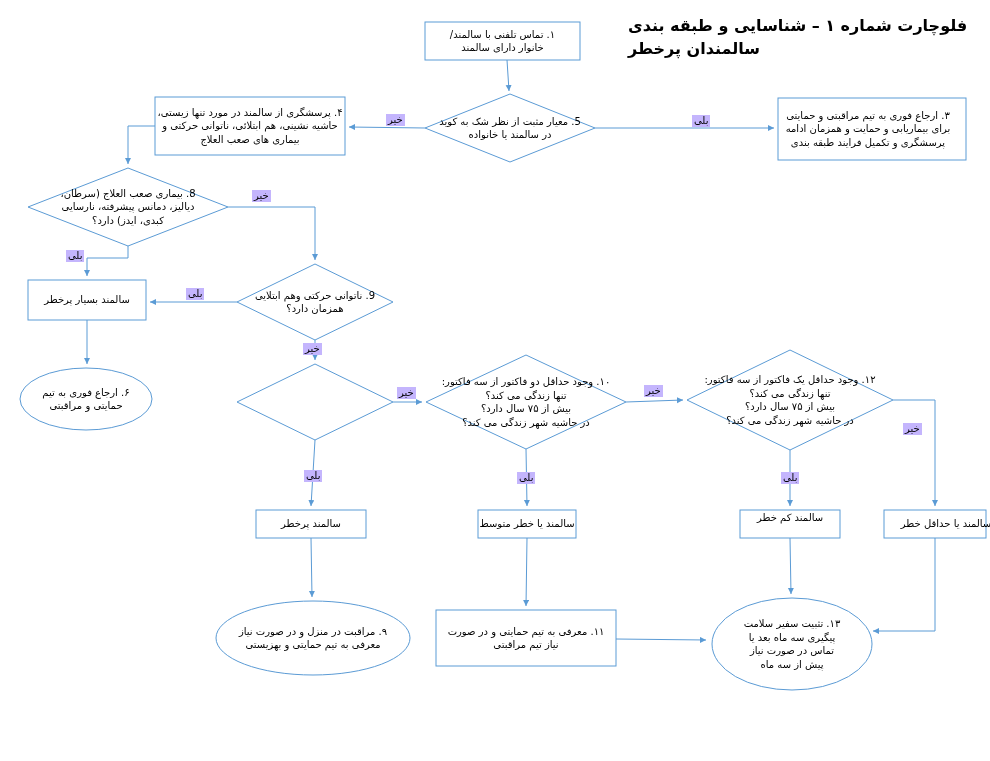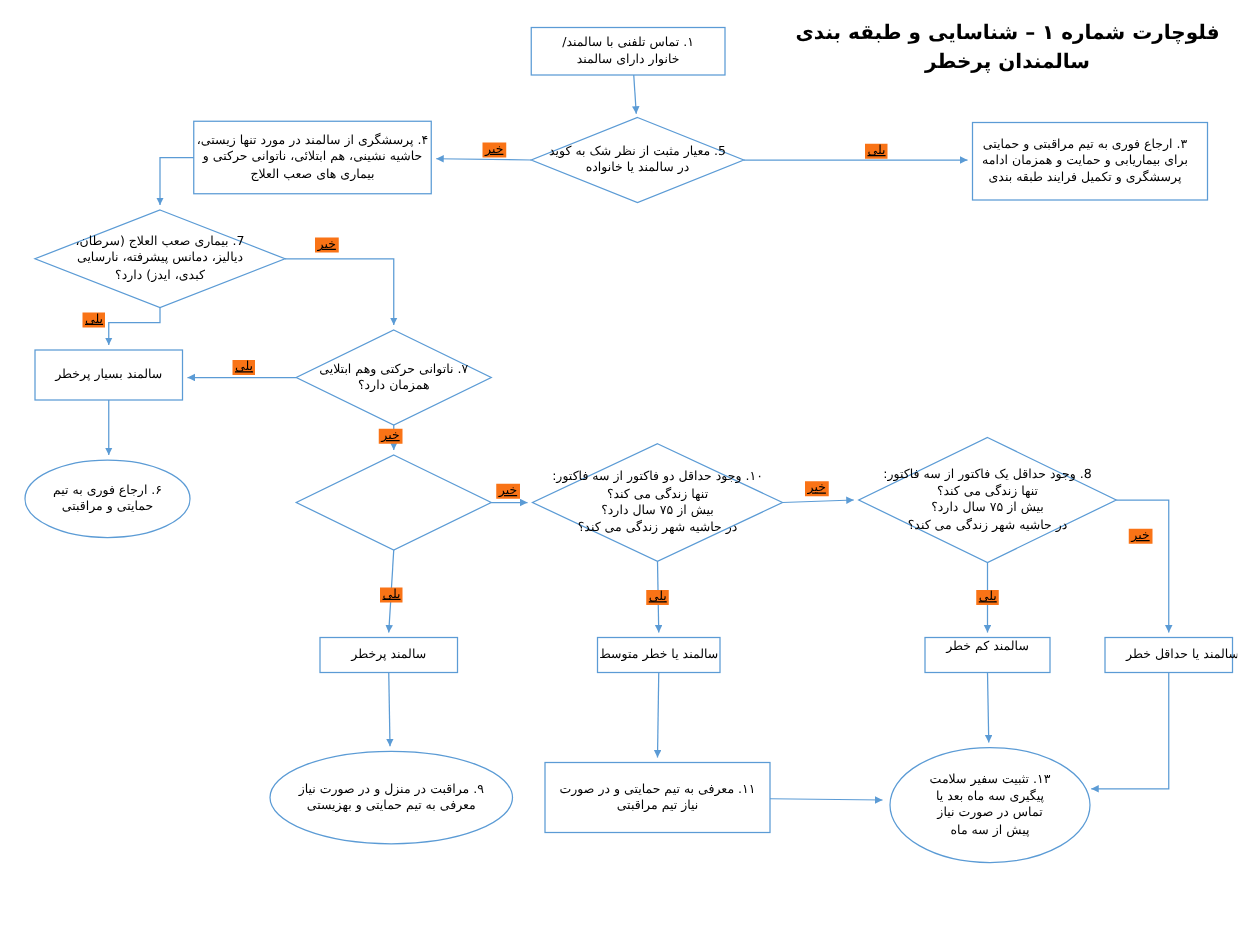--- a/index.html
+++ b/index.html
@@ -7,26 +7,26 @@
   body { font-family:"DejaVu Sans", sans-serif; }
   .canvas { position:relative; width:990px; height:761px; background:#ffffff; overflow:hidden; }
   .layer { position:absolute; left:0; top:0; }
   .txt {
     position:absolute; display:flex; align-items:center; justify-content:center;
     text-align:center; direction:rtl; white-space:pre-line;
     font-size:10px; line-height:13.5px; color:#000;
   }
   .title {
     position:absolute; left:628px; top:14px; width:356px;
-    text-align:center; direction:rtl; white-space:pre-line;
+    text-align:left; direction:rtl; white-space:pre-line;
     font-weight:bold; font-size:16px; line-height:23px; color:#000;
   }
   .elbl {
     position:absolute; font-size:10px; line-height:12px; color:#000;
-    background:#f97316; padding:0 2px; direction:rtl;text-decoration:underline;
+    background:#c4b5fd; padding:0 2px; direction:rtl;
   }
 </style>
 </head>
 <body>
 
 <div class="canvas">
 
   <svg class="layer" width="990" height="761" viewBox="0 0 990 761">
     <defs>
       <marker id="arr" markerUnits="userSpaceOnUse" markerWidth="8" markerHeight="8" refX="6" refY="3" orient="auto">
@@ -85,39 +85,39 @@
   <div class="txt" style="left:425px;top:22px;width:155px;height:38px">۱. تماس تلفنی با سالمند/
 خانوار دارای سالمند</div>
   <div class="txt" style="left:425px;top:94px;width:170px;height:68px">5. معیار مثبت از نظر شک به کوید
 در سالمند یا خانواده</div>
   <div class="txt" style="left:778px;top:98px;width:180px;height:62px">۳. ارجاع فوری به تیم مراقبتی و حمایتی
 برای بیماریابی و حمایت و همزمان ادامه
 پرسشگری و تکمیل فرایند طبقه بندی</div>
   <div class="txt" style="left:155px;top:97px;width:190px;height:58px">۴. پرسشگری از سالمند در مورد تنها زیستی،
 حاشیه نشینی، هم ابتلائی، ناتوانی حرکتی و
 بیماری های صعب العلاج</div>
-  <div class="txt" style="left:28px;top:168px;width:200px;height:78px">7. بیماری صعب العلاج (سرطان،
+  <div class="txt" style="left:28px;top:168px;width:200px;height:78px">8. بیماری صعب العلاج (سرطان،
 دیالیز، دمانس پیشرفته، نارسایی
 کبدی، ایدز) دارد؟</div>
   <div class="txt" style="left:28px;top:280px;width:118px;height:40px">سالمند بسیار پرخطر</div>
   <div class="txt" style="left:20px;top:368px;width:132px;height:62px">۶. ارجاع فوری به تیم
 حمایتی و مراقبتی</div>
-  <div class="txt" style="left:237px;top:264px;width:156px;height:76px">۷. ناتوانی حرکتی وهم ابتلایی
+  <div class="txt" style="left:237px;top:264px;width:156px;height:76px">9. ناتوانی حرکتی وهم ابتلایی
 همزمان دارد؟</div>
   <div class="txt" style="left:256px;top:510px;width:110px;height:28px">سالمند پرخطر</div>
   <div class="txt" style="left:216px;top:601px;width:194px;height:74px">۹. مراقبت در منزل و در صورت نیاز
 معرفی به تیم حمایتی و بهزیستی</div>
   <div class="txt" style="left:426px;top:355px;width:200px;height:94px">۱۰. وجود حداقل دو فاکتور از سه فاکتور:
 تنها زندگی می کند؟
 بیش از ۷۵ سال دارد؟
 در حاشیه شهر زندگی می کند؟</div>
   <div class="txt" style="left:478px;top:510px;width:98px;height:28px">سالمند یا خطر متوسط</div>
   <div class="txt" style="left:436px;top:610px;width:180px;height:56px">۱۱. معرفی به تیم حمایتی و در صورت
 نیاز تیم مراقبتی</div>
-  <div class="txt" style="left:687px;top:350px;width:206px;height:100px">8. وجود حداقل یک فاکتور از سه فاکتور:
+  <div class="txt" style="left:687px;top:350px;width:206px;height:100px">۱۲. وجود حداقل یک فاکتور از سه فاکتور:
 تنها زندگی می کند؟
 بیش از ۷۵ سال دارد؟
 در حاشیه شهر زندگی می کند؟</div>
   <div class="txt" style="left:740px;top:510px;width:100px;height:16px">سالمند کم خطر</div>
   <div class="txt" style="left:884px;top:510px;width:124px;height:28px">سالمند یا حداقل خطر</div>
   <div class="txt" style="left:712px;top:598px;width:160px;height:92px">۱۳. تثبیت سفیر سلامت
 پیگیری سه ماه بعد یا
 تماس در صورت نیاز
 پیش از سه ماه</div>
 

